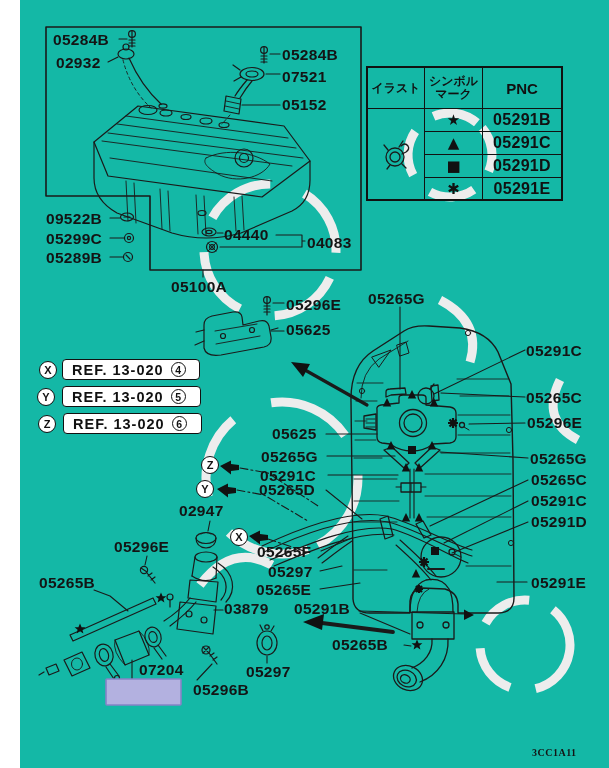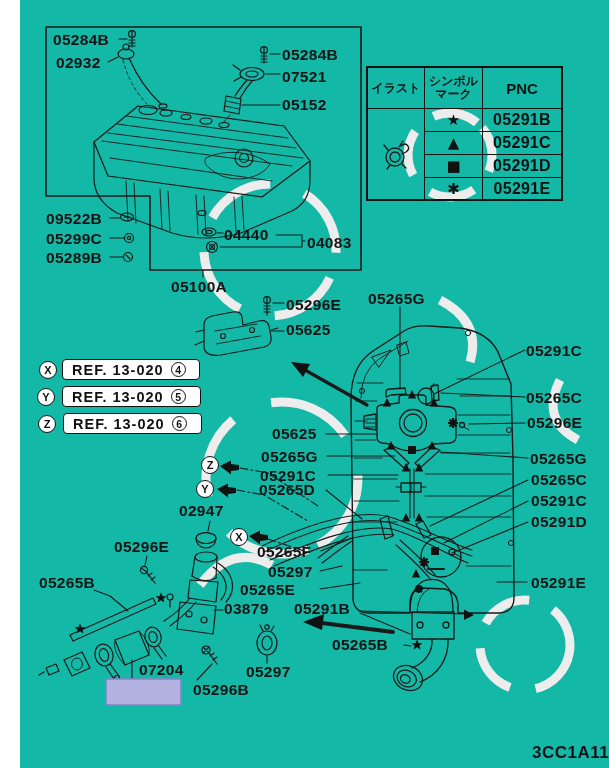--- a/index.html
+++ b/index.html
@@ -1,21 +1,21 @@
 <!DOCTYPE html>
 <html><head>
 <meta charset="utf-8">
 <style>
   html,body{margin:0;padding:0;background:#fff;}
   .stage{position:relative;width:609px;height:768px;background:#14b8a6;overflow:hidden;
          font-family:"Liberation Sans",sans-serif;margin-left:20px;}
   .art{position:absolute;left:0;top:0;}
   .plbl{position:absolute;font-weight:bold;font-size:15.5px;line-height:17px;color:#141414;
         letter-spacing:.3px;white-space:nowrap;}
-  .code{font-size:17px;letter-spacing:.5px;}
+  .code{font-size:10px;letter-spacing:.5px;font-family:Liberation Serif, serif;}
   .jt{font-family:"DejaVu Sans","Liberation Sans",sans-serif;}
   
   .ptable{position:absolute;left:346px;top:66px;width:193px;height:131px;border:2px solid #111;}
   .tcell{position:absolute;display:flex;align-items:center;justify-content:center;
          font-weight:bold;color:#111;box-sizing:border-box;}
   .br{border-right:1.5px solid #111;}
   .bb{border-bottom:1.5px solid #111;}
   .hjp{font-size:12px;line-height:13px;text-align:center;}
   .hpnc{font-size:15px;}
   .sym{font-size:15px;font-family:"DejaVu Sans",sans-serif;}
@@ -380,21 +380,21 @@
 <div class="plbl" style="left:252px;top:425px">05625</div>
 <div class="plbl" style="left:241px;top:448px">05265G</div>
 <div class="plbl" style="left:240px;top:467px">05291C</div>
 <div class="plbl" style="left:239px;top:481px">05265D</div>
 
 <div class="plbl" style="left:159px;top:502px">02947</div>
 <div class="plbl" style="left:94px;top:538px">05296E</div>
 <div class="plbl" style="left:19px;top:574px">05265B</div>
 <div class="plbl" style="left:237px;top:543px">05265F</div>
 <div class="plbl" style="left:248px;top:563px">05297</div>
-<div class="plbl" style="left:220px;top:581px">05265E</div>
+<div class="plbl" style="left:236px;top:581px">05265E</div>
 <div class="plbl" style="left:204px;top:600px">03879</div>
 <div class="plbl" style="left:274px;top:600px">05291B</div>
 <div class="plbl" style="left:312px;top:636px">05265B</div>
 <div class="plbl" style="left:119px;top:661px">07204</div>
 <div class="plbl" style="left:173px;top:681px">05296B</div>
 <div class="plbl" style="left:226px;top:663px">05297</div>
 
 <div class="plbl code" style="left:512px;top:744px">3CC1A11</div>
 
 <div class="ptable">

